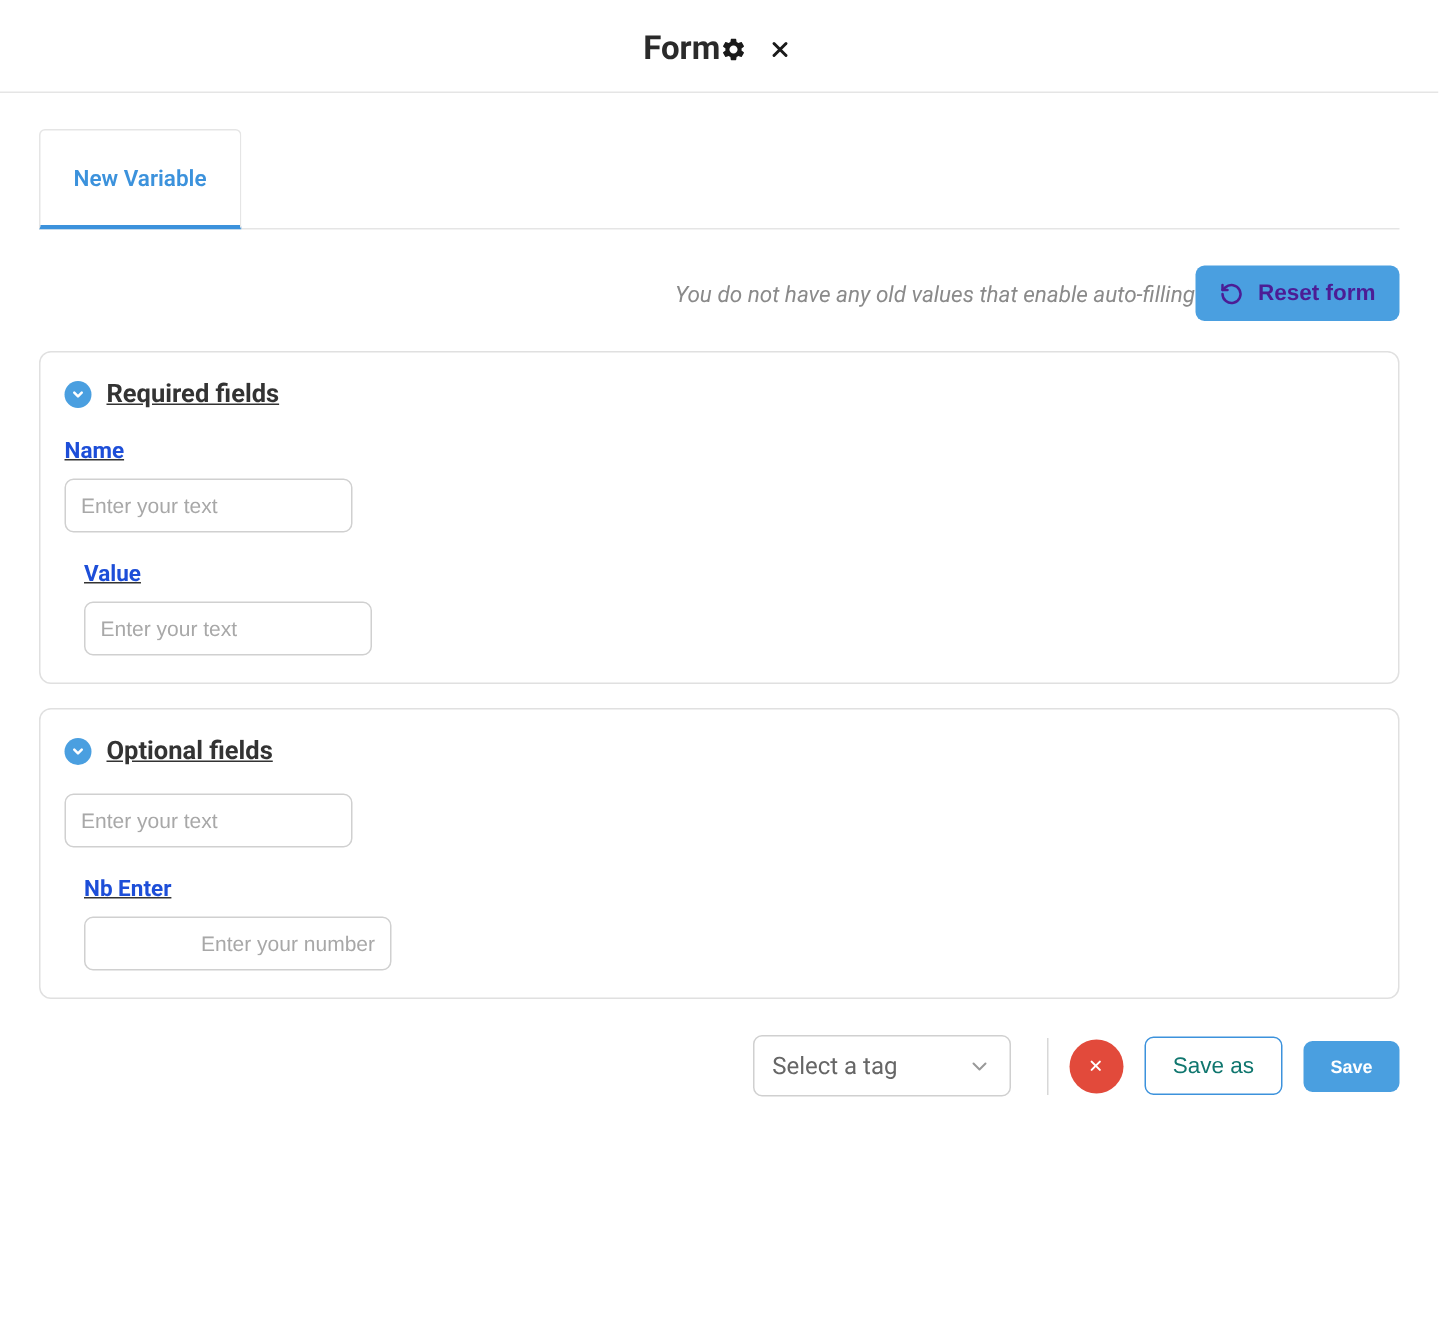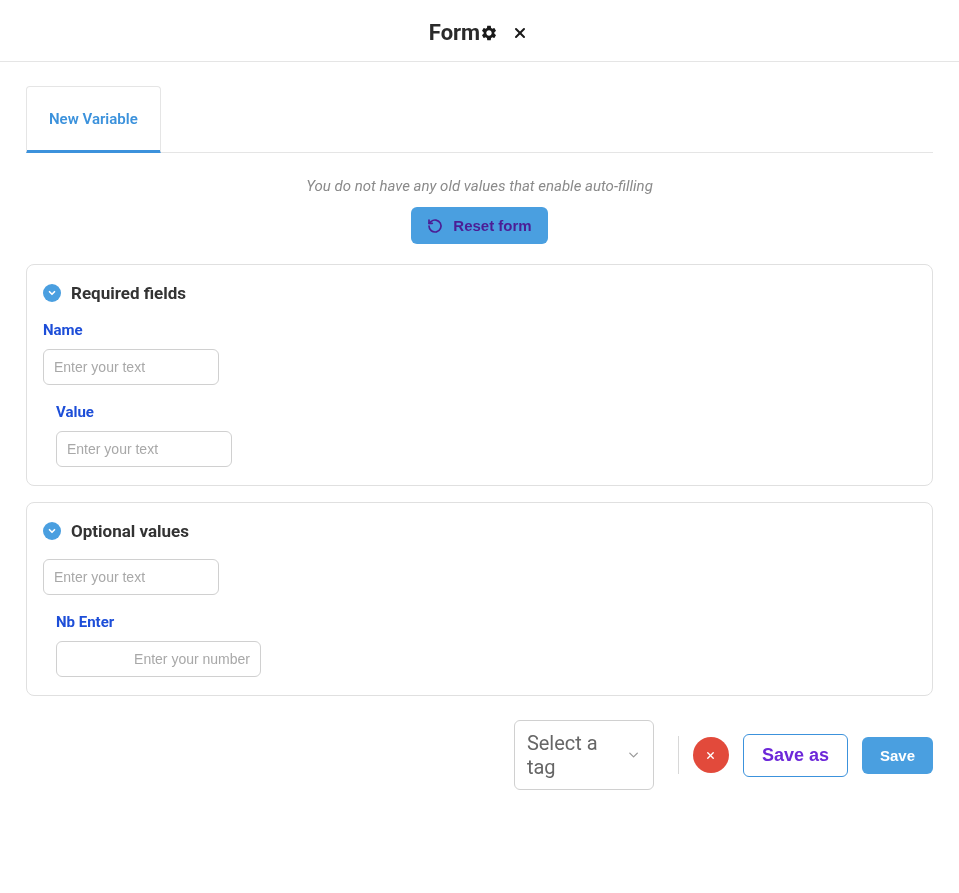--- a/index.html
+++ b/index.html
@@ -72,24 +72,22 @@
       background: #3c92dc;
     }
     .tab.active {
       border-bottom: 2px solid #3c92dc;
       margin-bottom: -1px;
     }
     .info-reset-row {
       display: flex;
       justify-content: flex-end;
       align-items: center;
-      gap: 12px;
       margin-top: 24px;
       margin-bottom: 20px;
-      flex-direction: column;
     }
     .info-text {
       font-style: italic;
       color: #8a8a8a;
       font-size: 15px;
     }
     .reset-btn {
       background: #4a9fe0;
       color: #4c1d95;
       border: none;
@@ -100,20 +98,21 @@
       cursor: pointer;
       display: inline-flex;
       align-items: center;
       gap: 10px;
     }
     .panel {
       border: 1px solid #e0e0e0;
       border-radius: 8px;
       padding: 18px 16px;
       margin-bottom: 16px;
+      text-decoration: underline;
     }
     .panel-header {
       display: flex;
       align-items: center;
       gap: 10px;
       margin-bottom: 18px;
     }
     .collapse-circle {
       width: 18px;
       height: 18px;
@@ -138,21 +137,21 @@
       margin-left: 13px;
     }
     .field-label {
       display: block;
       font-weight: 700;
       font-size: 15px;
       color: #1d4ed8;
       margin-bottom: 10px;
     }
     .text-input {
-      width: 176px;
+      width: 192px;
       padding: 9px 10px;
       border: 1px solid #d0d0d0;
       border-radius: 6px;
       font-size: 14px;
       color: #be185d;
       outline: none;
     }
     .text-input::placeholder {
       color: #a8a8a8;
     }
@@ -171,30 +170,30 @@
       text-align: right;
     }
     .footer-row {
       display: flex;
       justify-content: flex-end;
       align-items: center;
       gap: 14px;
       margin-top: 24px;
     }
     .tag-select {
-      width: 140px;
+      width: 172px;
       padding: 10px 12px;
       border: 1px solid #d0d0d0;
       border-radius: 6px;
       background: #fff;
       cursor: pointer;
       display: flex;
       justify-content: space-between;
       align-items: center;
-      font-size: 20px;
+      font-size: 16px;
       color: #666;
     }
     .divider-vert {
       width: 1px;
       height: 38px;
       background: #d8d8d8;
       margin-left: 10px;
     }
     .circle-btn {
       width: 36px;
@@ -203,35 +202,35 @@
       background: #e24a3b;
       border: none;
       color: #fff;
       display: flex;
       align-items: center;
       justify-content: center;
       cursor: pointer;
     }
     .outline-btn {
       background: #fff;
-      color: #6d28d9;
+      color: #0f766e;
       border: 1px solid #3c92dc;
       border-radius: 6px;
       padding: 10px 18px;
-      font-size: 18px;
-      font-weight: 700;
+      font-size: 15px;
+      font-weight: 400;
       cursor: pointer;
     }
     .primary-btn {
       background: #4a9fe0;
       color: #fff;
       border: none;
       border-radius: 6px;
       padding: 10px 18px;
-      font-size: 15px;
+      font-size: 12px;
       font-weight: 600;
       cursor: pointer;
     }
   </style>
 </head>
 <body>
 
 <div class="header">
   <div class="header-title">Form</div>
   <div class="header-actions">
@@ -286,21 +285,21 @@
     </div>
   </div>
 
   <div class="panel">
     <div class="panel-header">
       <div class="collapse-circle">
         <svg width="10" height="10" viewBox="0 0 24 24" fill="none" stroke="currentColor" stroke-width="4" stroke-linecap="round" stroke-linejoin="round">
           <polyline points="6 9 12 15 18 9"></polyline>
         </svg>
       </div>
-      <div class="panel-title">Optional values</div>
+      <div class="panel-title">Optional fields</div>
     </div>
 
     <div class="field-group">
       <input type="text" class="text-input" placeholder="Enter your text" style="">
     </div>
 
     <div class="field-group">
       <label class="field-label">Nb Enter</label>
       <input type="text" class="number-input" placeholder="Enter your number" style="">
     </div>

